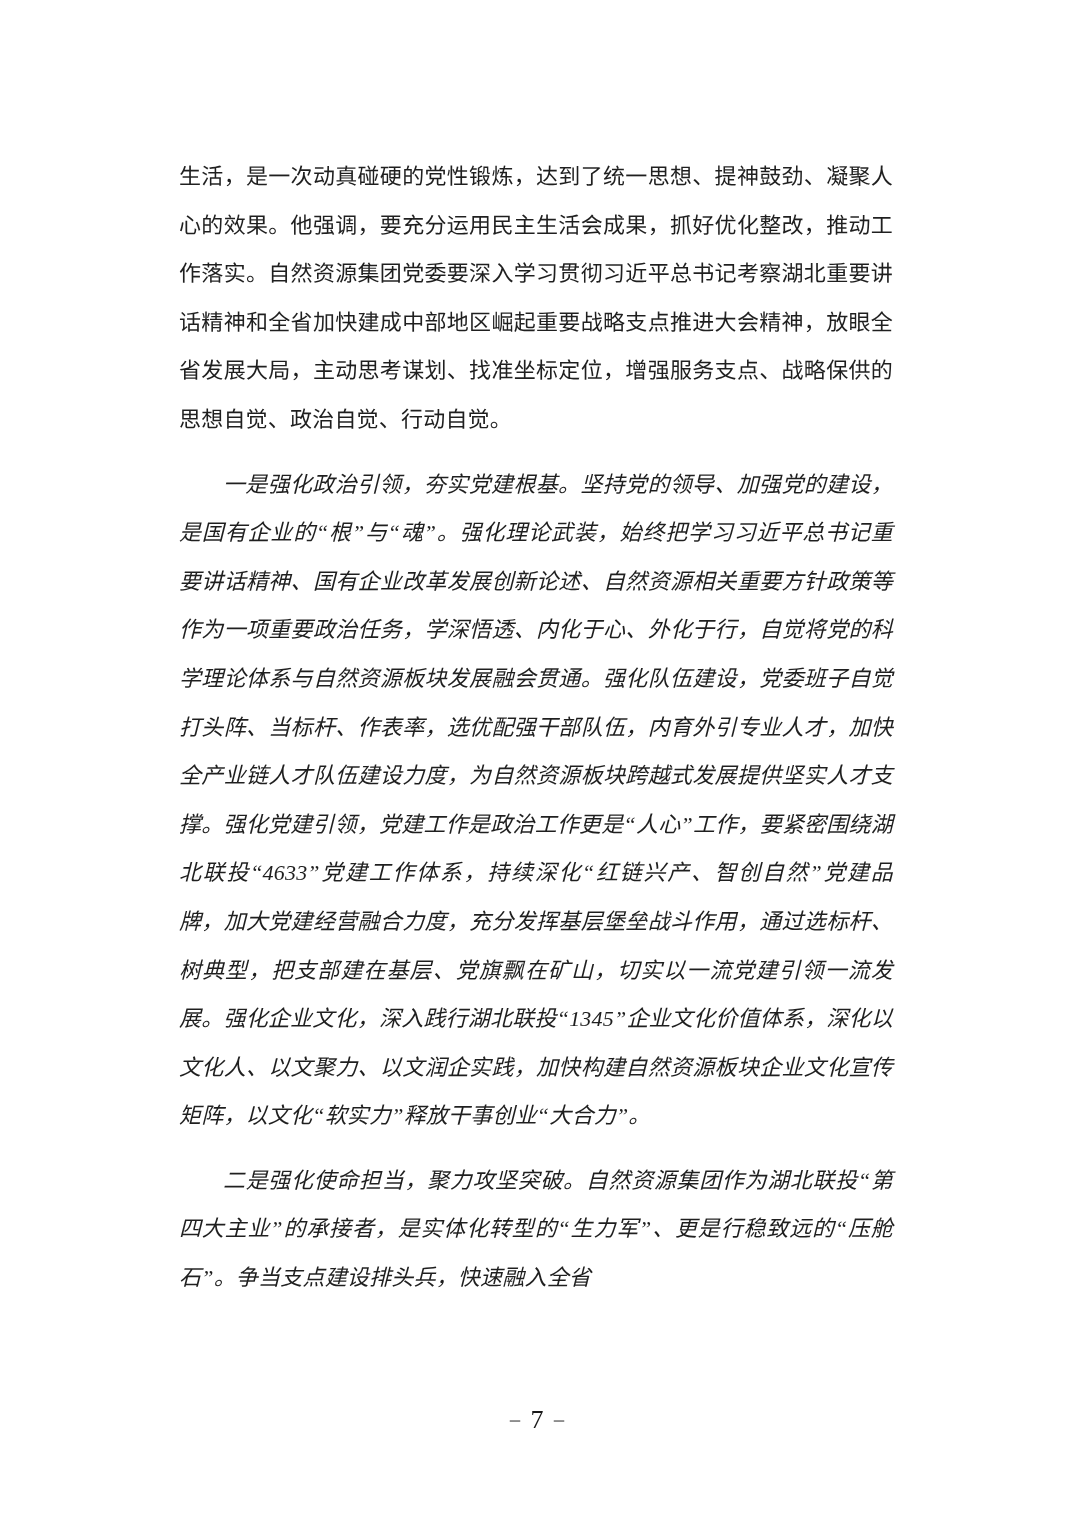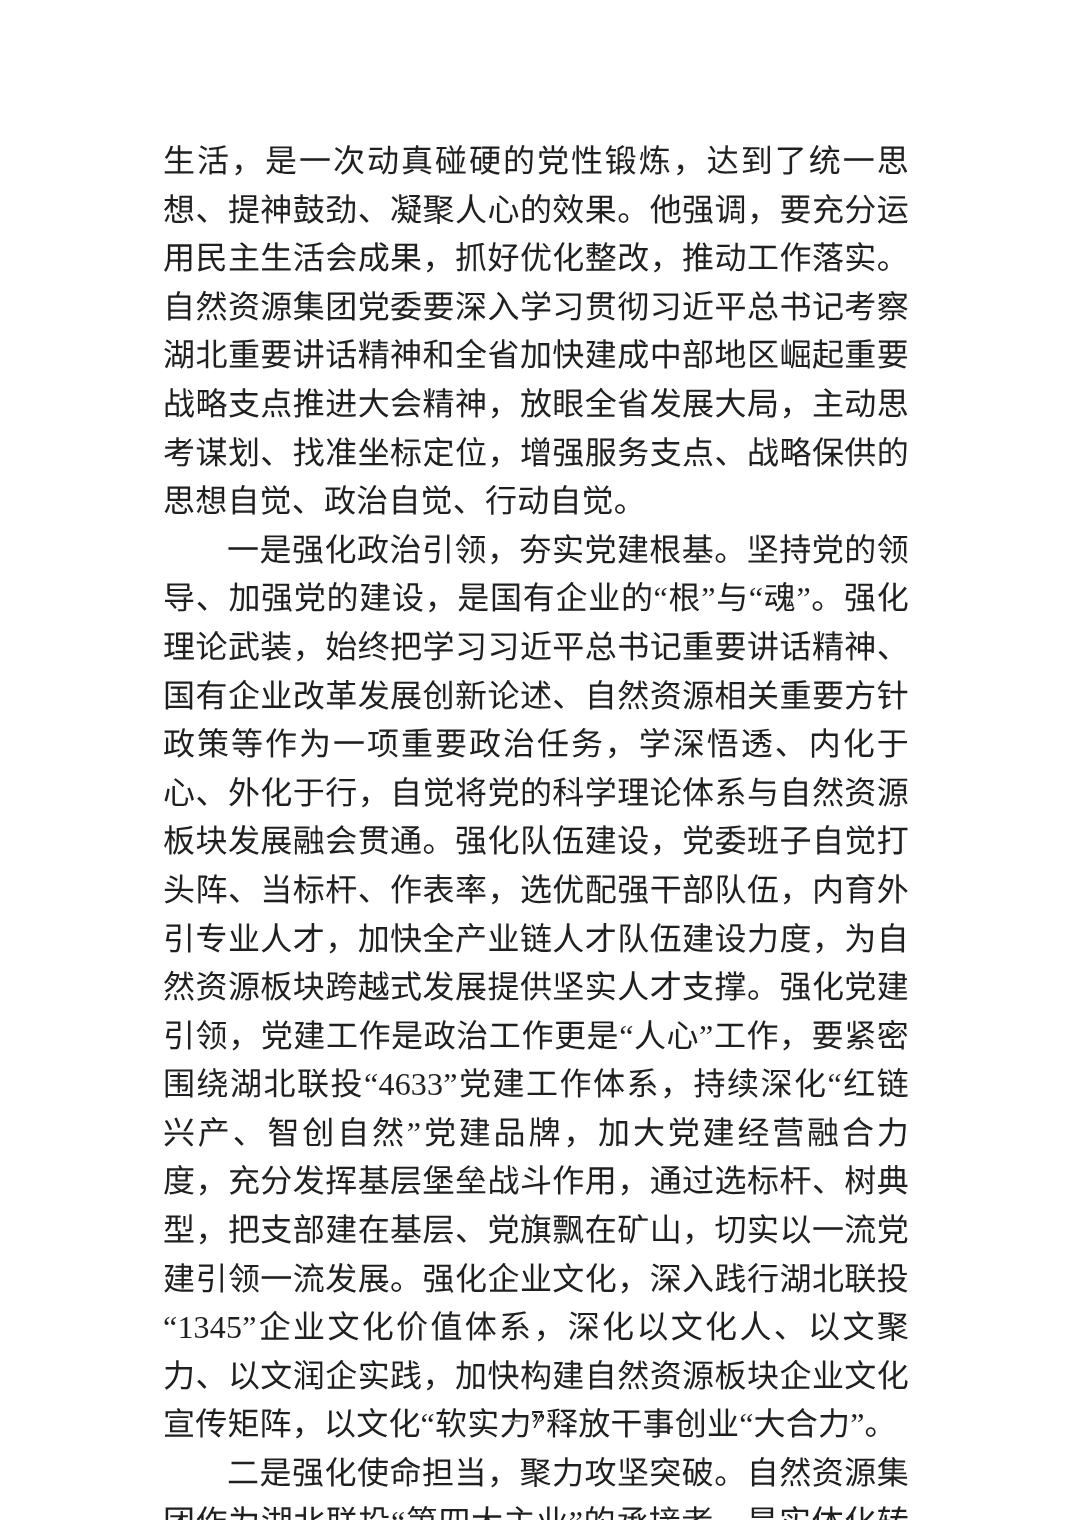--- a/index.html
+++ b/index.html
@@ -16,31 +16,32 @@
     font-family: "Liberation Serif", "DejaVu Serif", serif;
     overflow: hidden;
   }
   .content {
     position: absolute;
     left: 163px;
     top: 137px;
     width: 746px;
   }
   .para {
-    margin: 0;
+    margin: 16px;
     padding: 0;
-    font-size: 32px;
+    font-size: 22px;
     line-height: 48.6px;
     color: #1f1f1f;
     text-align: justify;
     text-justify: inter-character;
     letter-spacing: 0.2px;
   }
   .para.indent {
     text-indent: 2em;
+    font-style: italic;
   }
   .footer {
     position: absolute;
     top: 1404px;
     left: 0;
     width: 100%;
     text-align: center;
     font-size: 26px;
     line-height: 30px;
     color: #1f1f1f;

